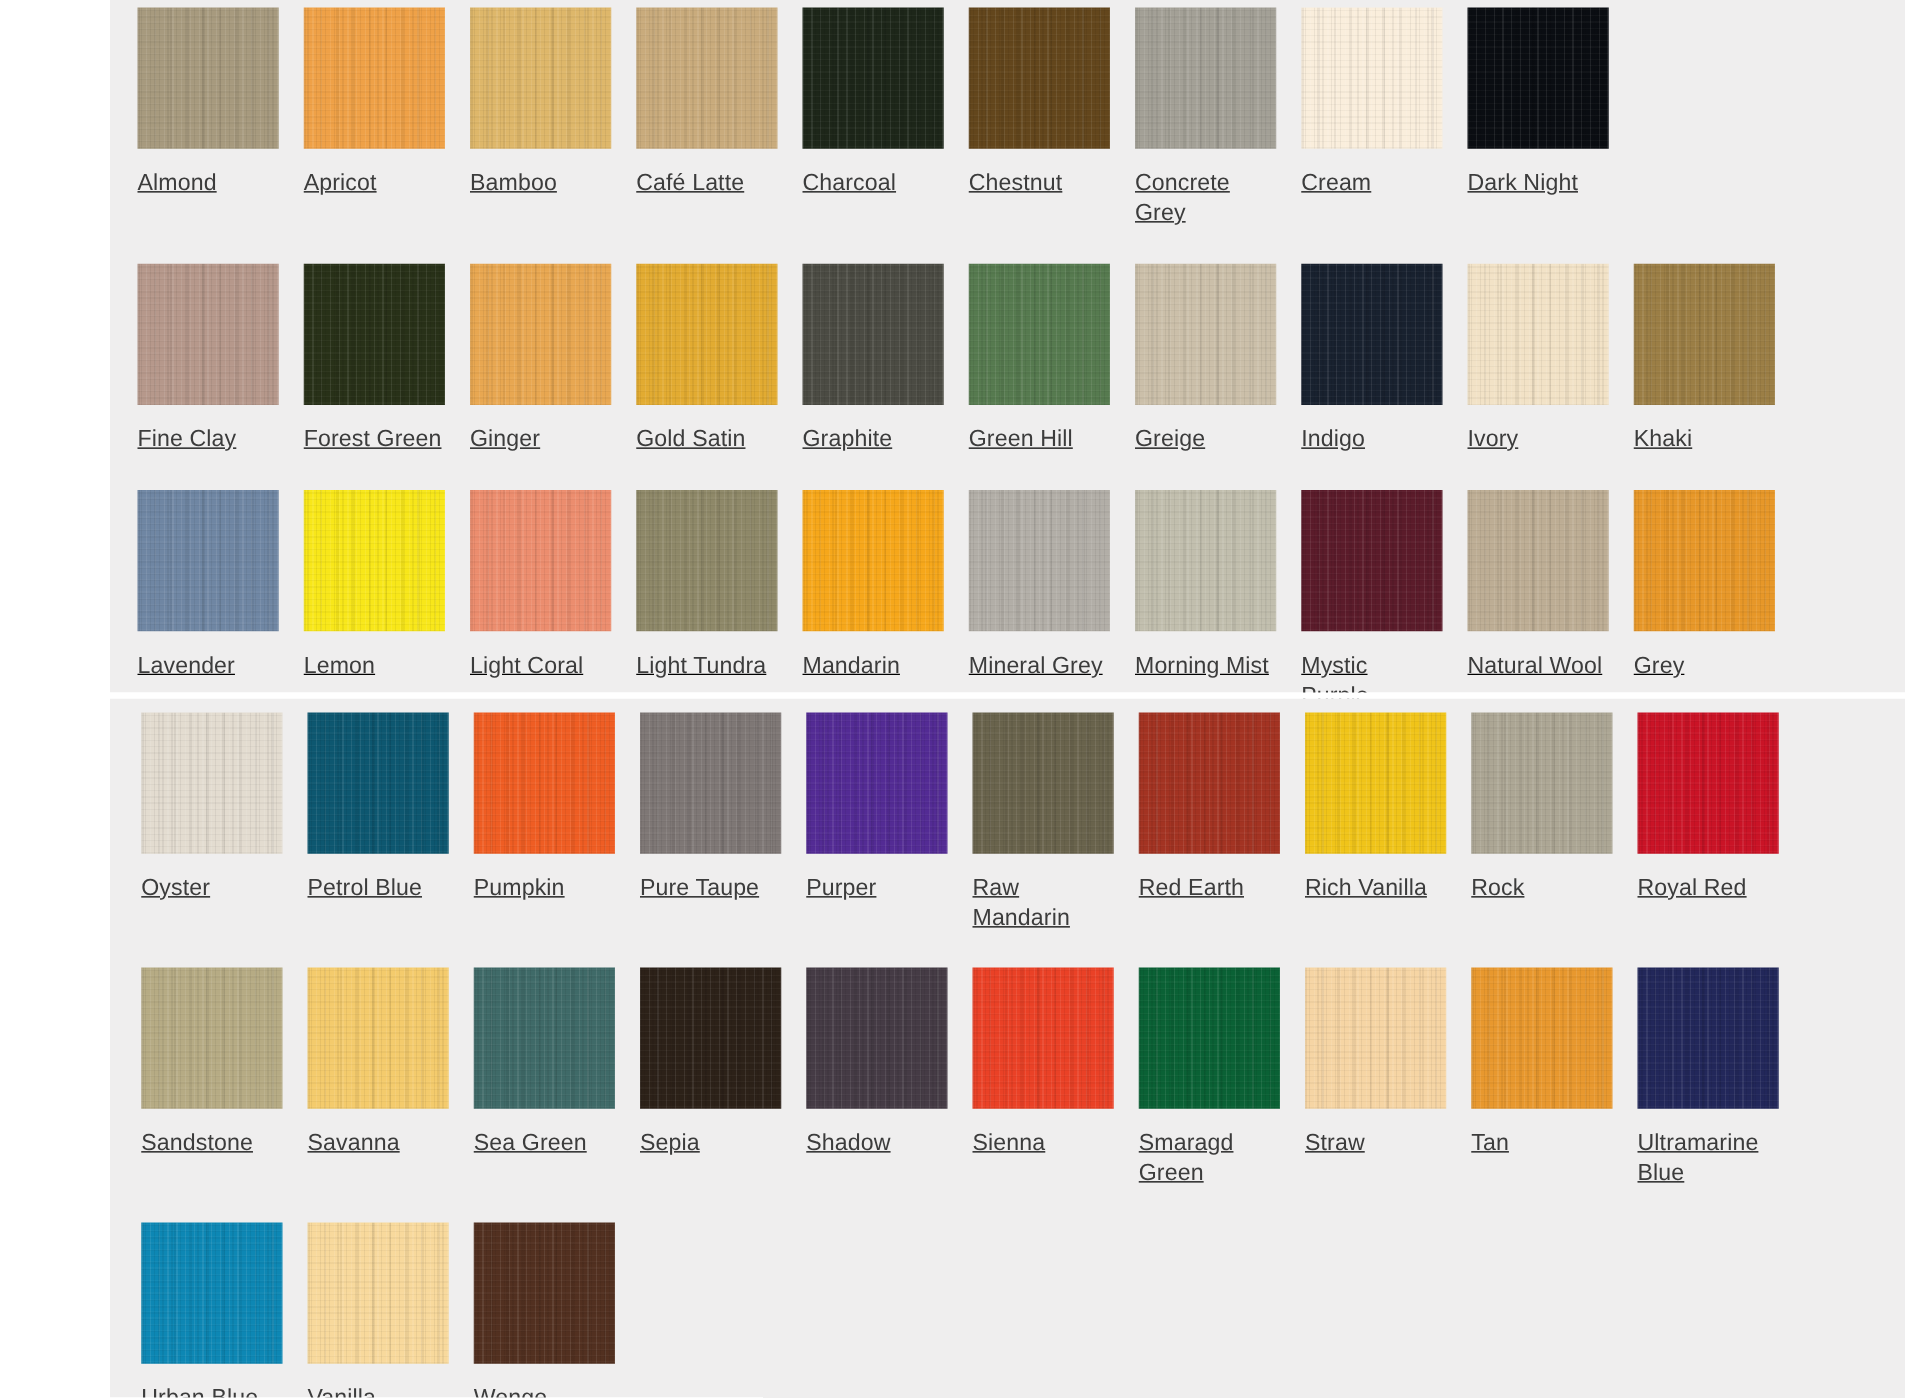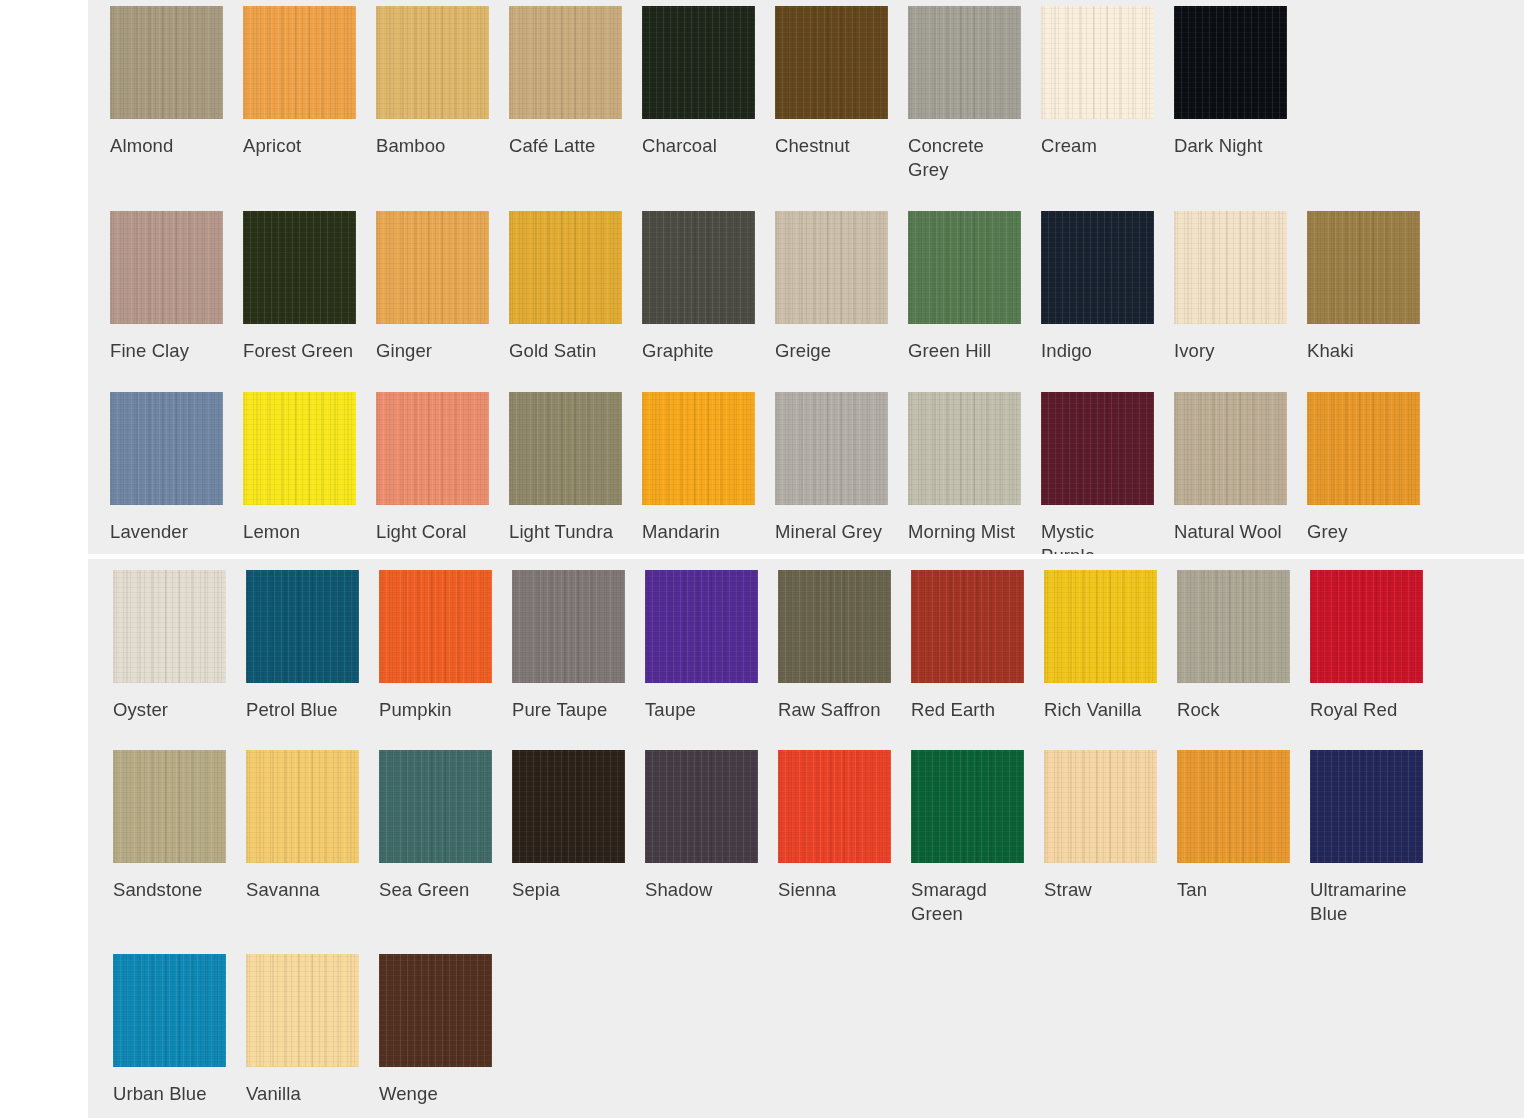--- a/index.html
+++ b/index.html
@@ -50,20 +50,21 @@
 
   .row {
     display: flex;
     align-items: flex-start;
   }
 
   .swatch-cell {
     width: 133px;
     box-sizing: border-box;
     padding-left: 6px;
+    text-decoration: underline;
   }
 
   .chip {
     width: 113px;
     height: 113px;
     position: relative;
     overflow: hidden;
     background-color: #cccccc;
   }
 
@@ -191,28 +192,28 @@
           </div>
           <div class="swatch-cell">
             <div class="chip" title="Gold Satin" style="background-color: rgb(226, 171, 49);"></div>
             <div class="chip-label">Gold Satin</div>
           </div>
           <div class="swatch-cell">
             <div class="chip" title="Graphite" style="background-color: rgb(75, 75, 67);"></div>
             <div class="chip-label">Graphite</div>
           </div>
           <div class="swatch-cell">
+            <div class="chip" title="Green Hill" style="background-color: rgb(86, 122, 79);"></div>
+            <div class="chip-label">Green Hill</div>
+          </div>
+          <div class="swatch-cell">
             <div class="chip" title="Greige" style="background-color: rgb(203, 191, 169);"></div>
             <div class="chip-label">Greige</div>
           </div>
           <div class="swatch-cell">
-            <div class="chip" title="Green Hill" style="background-color: rgb(86, 122, 79);"></div>
-            <div class="chip-label">Green Hill</div>
-          </div>
-          <div class="swatch-cell">
             <div class="chip" title="Indigo" style="background-color: rgb(24, 33, 47);"></div>
             <div class="chip-label">Indigo</div>
           </div>
           <div class="swatch-cell">
             <div class="chip" title="Ivory" style="background-color: rgb(242, 226, 198);"></div>
             <div class="chip-label">Ivory</div>
           </div>
           <div class="swatch-cell">
             <div class="chip" title="Khaki" style="background-color: rgb(155, 126, 69);"></div>
             <div class="chip-label">Khaki</div>
@@ -279,25 +280,25 @@
           <div class="swatch-cell">
             <div class="chip" title="Pumpkin" style="background-color: rgb(239, 93, 35);"></div>
             <div class="chip-label">Pumpkin</div>
           </div>
           <div class="swatch-cell">
             <div class="chip" title="Pure Taupe" style="background-color: rgb(126, 119, 117);"></div>
             <div class="chip-label">Pure Taupe</div>
           </div>
           <div class="swatch-cell">
             <div class="chip" title="Purper" style="background-color: rgb(83, 43, 148);"></div>
-            <div class="chip-label">Taupe</div>
+            <div class="chip-label">Purper</div>
           </div>
           <div class="swatch-cell">
             <div class="chip" title="Raw Mountain" style="background-color: rgb(105, 99, 76);"></div>
-            <div class="chip-label">Raw Saffron</div>
+            <div class="chip-label">Raw Mandarin</div>
           </div>
           <div class="swatch-cell">
             <div class="chip" title="Red Earth" style="background-color: rgb(163, 51, 34);"></div>
             <div class="chip-label">Red Earth</div>
           </div>
           <div class="swatch-cell">
             <div class="chip" title="Rich Saffron" style="background-color: rgb(240, 196, 25);"></div>
             <div class="chip-label">Rich Vanilla</div>
           </div>
           <div class="swatch-cell">

